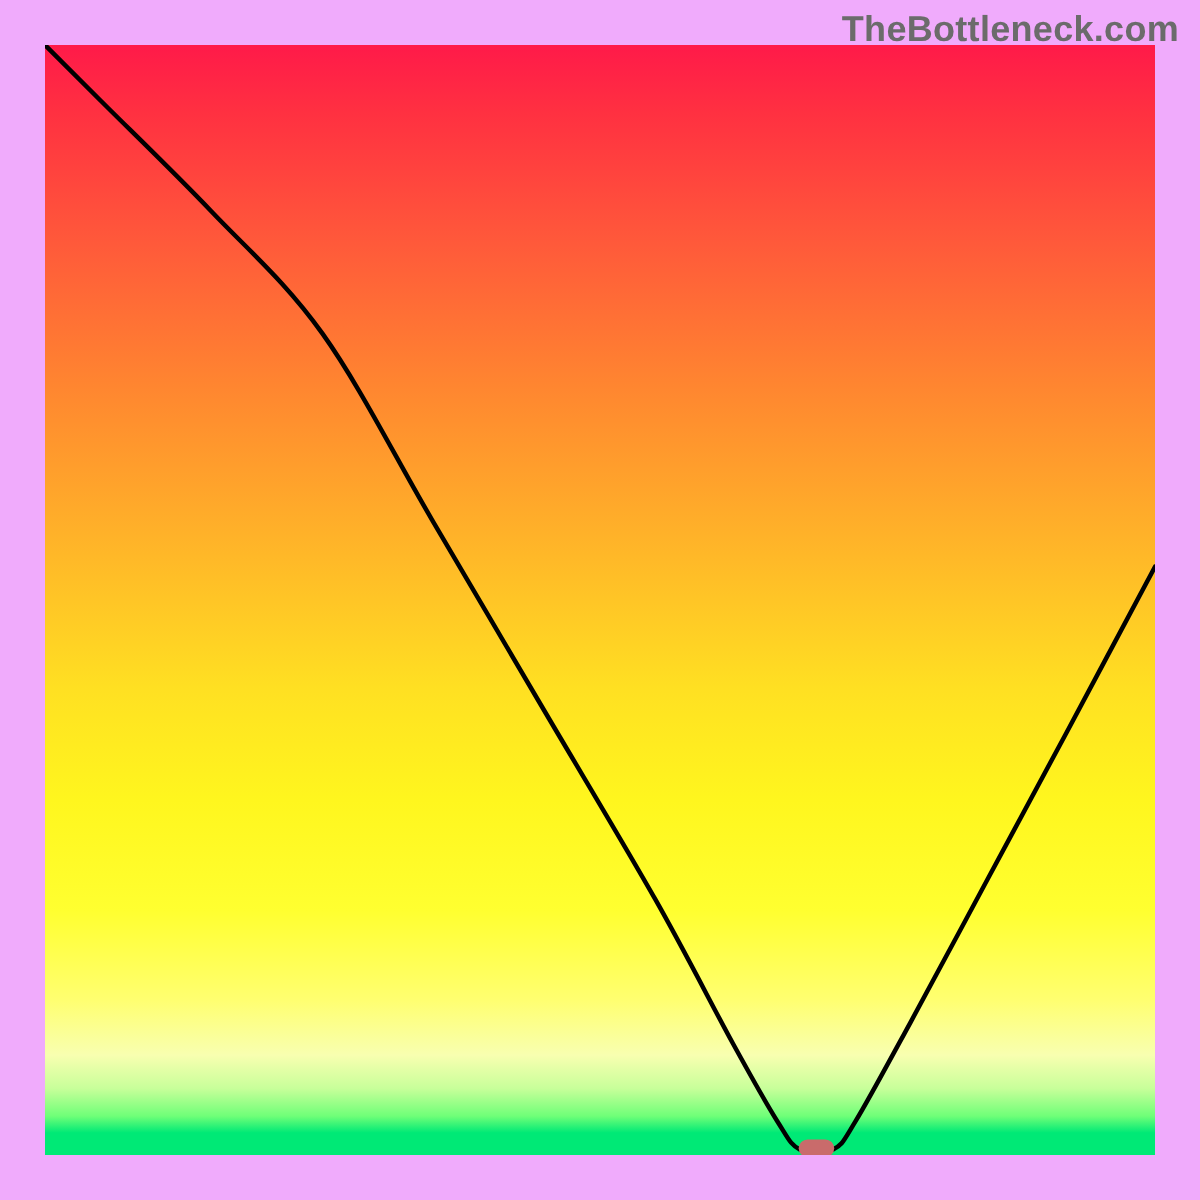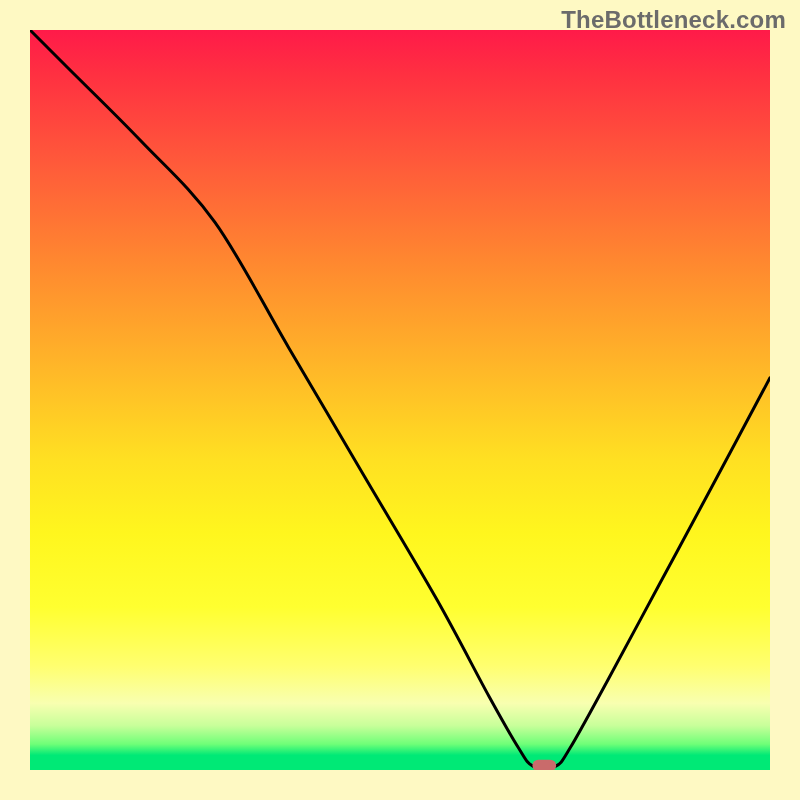--- a/index.html
+++ b/index.html
@@ -7,21 +7,21 @@
     padding: 0;
     width: 800px;
     height: 800px;
     background: #000;
     font-family: Arial, Helvetica, sans-serif;
   }
   .frame {
     position: relative;
     width: 800px;
     height: 800px;
-    background: #fef9c3;
+    background: #f0abfc;
   }
   .watermark {
     position: absolute;
     top: 6px;
     right: 14px;
     color: #6b6b6b;
     font-size: 24px;
     font-weight: 600;
     letter-spacing: 0.2px;
     z-index: 10;

